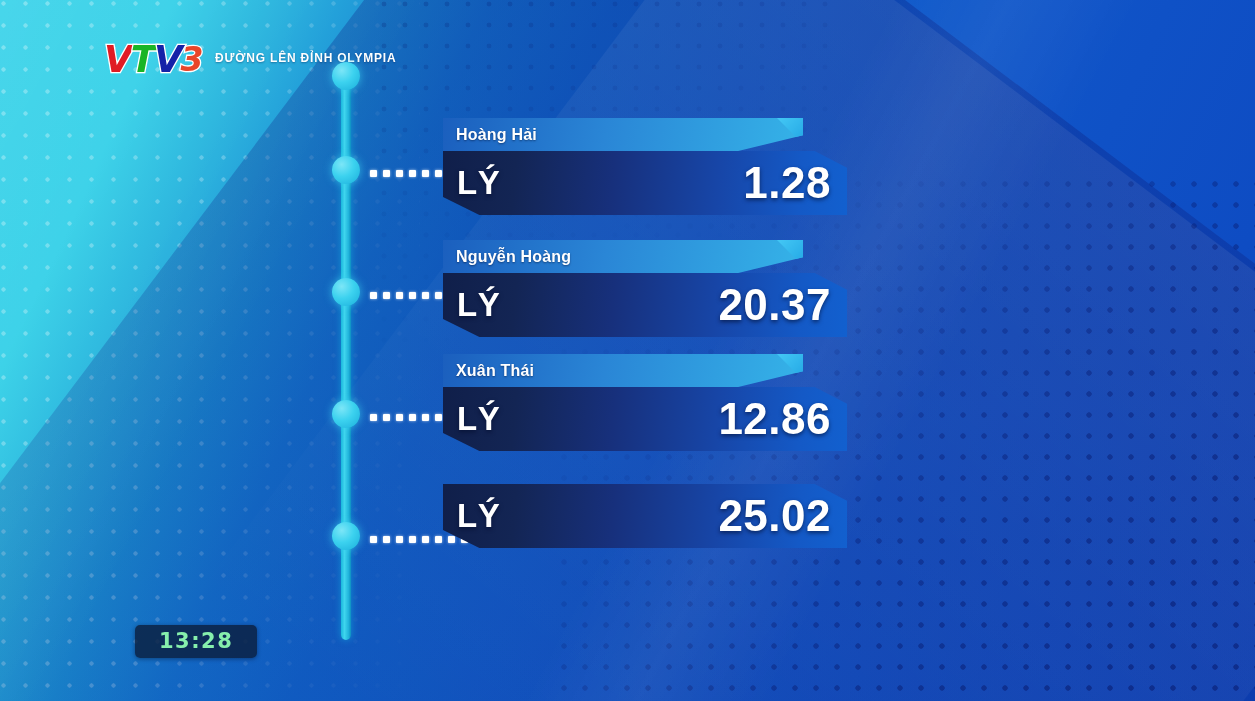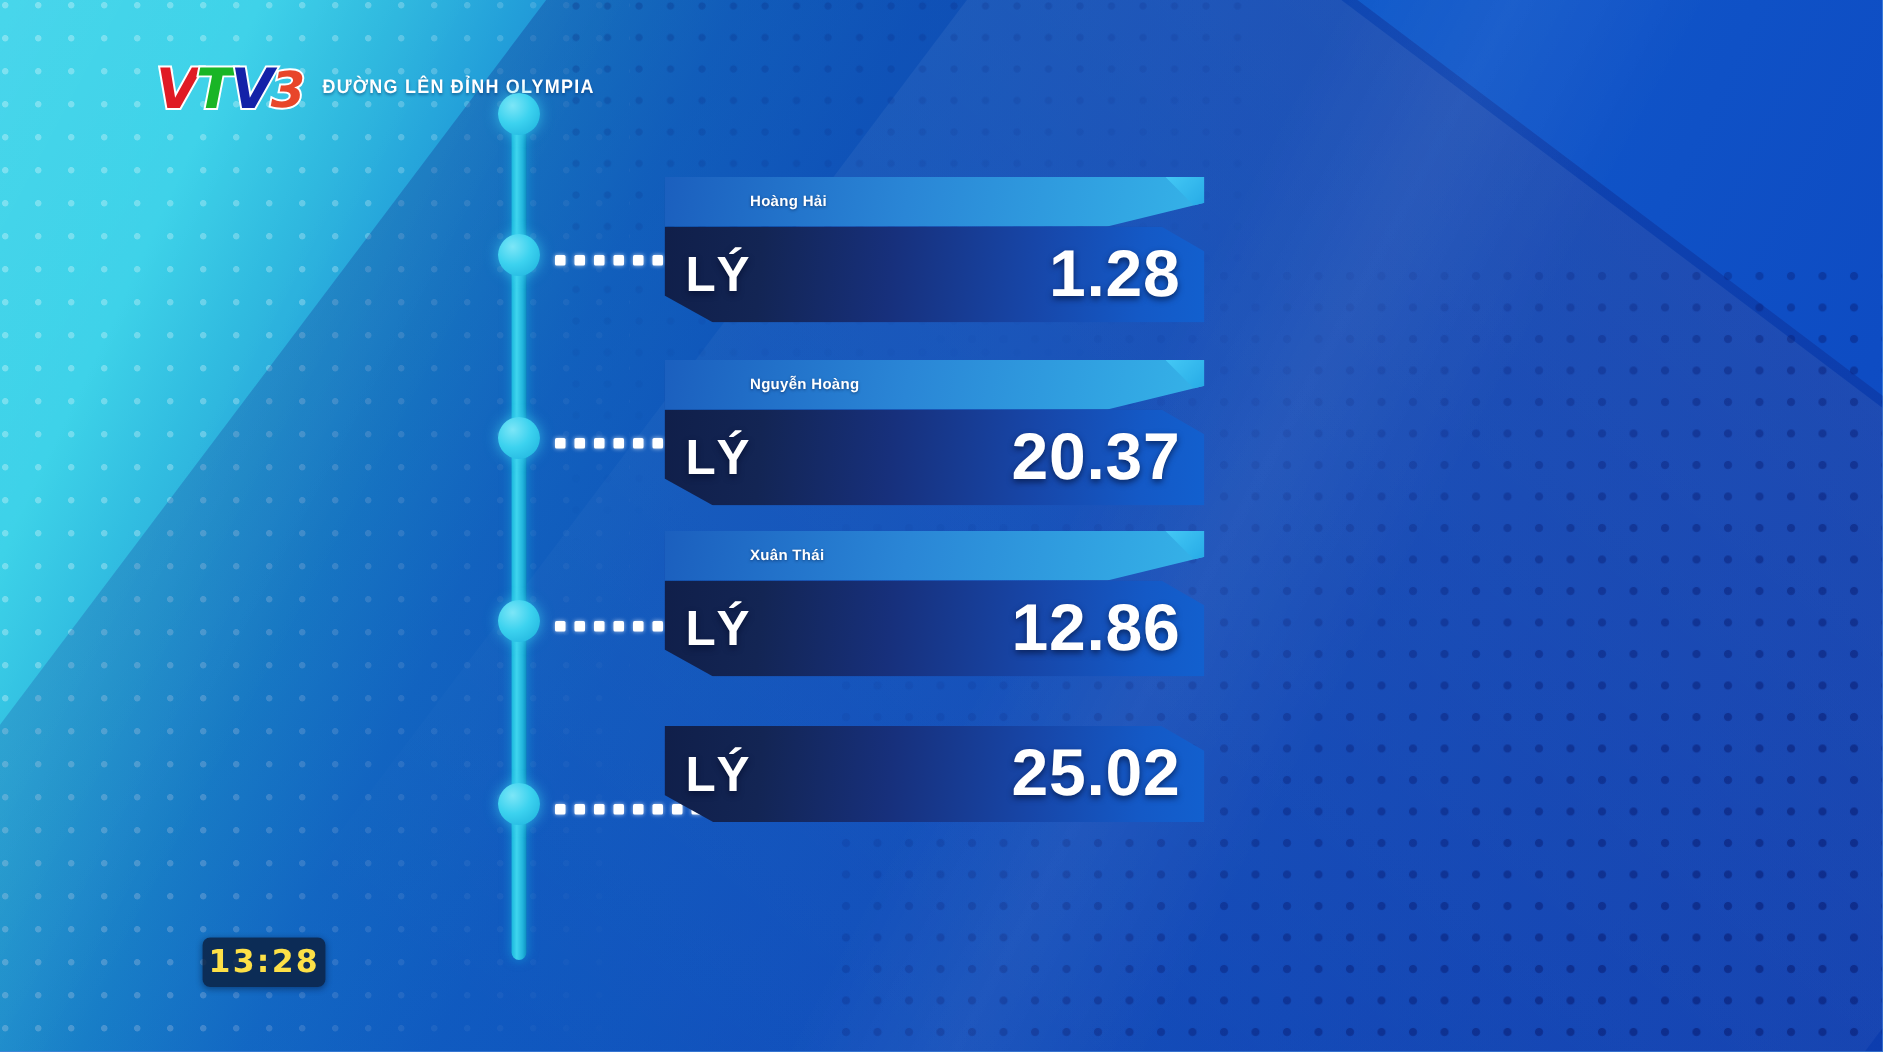--- a/index.html
+++ b/index.html
@@ -163,30 +163,30 @@
     clip-path:polygon(0 0, 100% 0, 100% 52%, 82% 100%, 0 100%);
     box-shadow:0 2px 5px rgba(0,20,60,0.35);
   }
   .name-tag-accent{
     position:absolute; right:0; top:0;
     width:26px; height:26px;
     background:linear-gradient(135deg,#44c8f5 0%, #22a6e4 100%);
     clip-path:polygon(100% 0, 100% 100%, 0 0);
   }
   .name-text{
-    color:#ffffff; font-size:10px; font-weight:bold;
+    color:#ffffff; font-size:16px; font-weight:bold;
     letter-spacing:0.2px; white-space:nowrap;
     text-shadow:0 1px 2px rgba(0,15,50,0.5);
-    position:relative; z-index:2;margin-left:44px;
+    position:relative; z-index:2;
   }
 
   .card-body{
     position:relative;
     height:64px;
-    width:360px;
+    width:404px;
     display:flex; align-items:center; justify-content:space-between;
     padding:0 16px 0 14px;
     background:linear-gradient(95deg,
         #101f4a 0%,
         #132554 18%,
         #17307c 42%,
         #1746a8 68%,
         #1459c6 88%,
         #1260cf 100%);
     clip-path:polygon(0 0, 92% 0, 100% 26%, 100% 100%, 9% 100%, 0 72%);
@@ -199,24 +199,24 @@
   }
   .score-value{
     color:#ffffff; font-size:44px; font-weight:bold;
     letter-spacing:0.5px;
     text-shadow:0 2px 4px rgba(0,10,40,0.6);
   }
 
   
   .clock{
     position:absolute; left:135px; top:625px;
-    padding:4px 4px 5px;
+    padding:4px 24px 5px;
     background:rgba(11,30,62,0.82);
     border-radius:5px;
-    color:#fde047;
+    color:#86efac;
     font-size:21px;
     font-weight:bold;
     letter-spacing:1.5px;
     font-family:"DejaVu Sans", sans-serif;
     box-shadow:0 1px 4px rgba(0,15,45,0.45);
   }
 </style>
 </head>
 <body>
 

